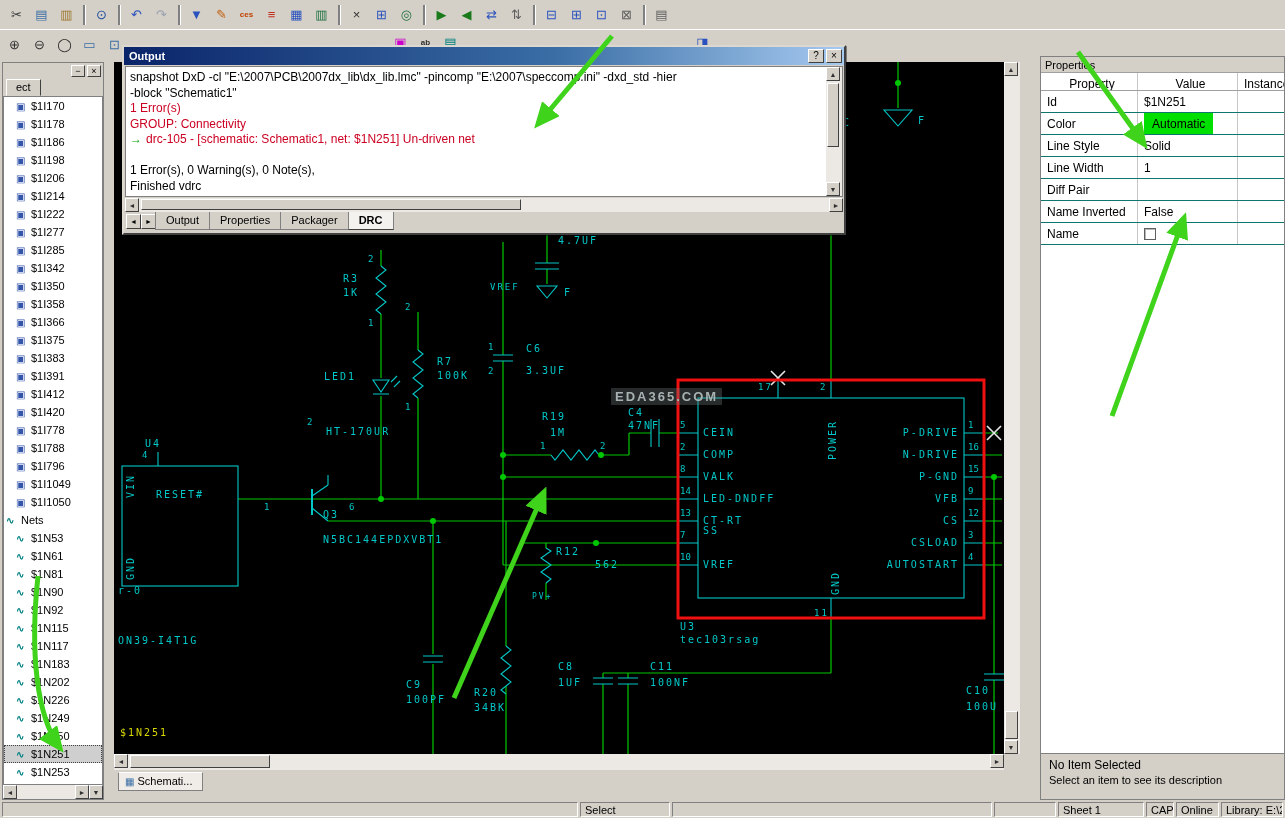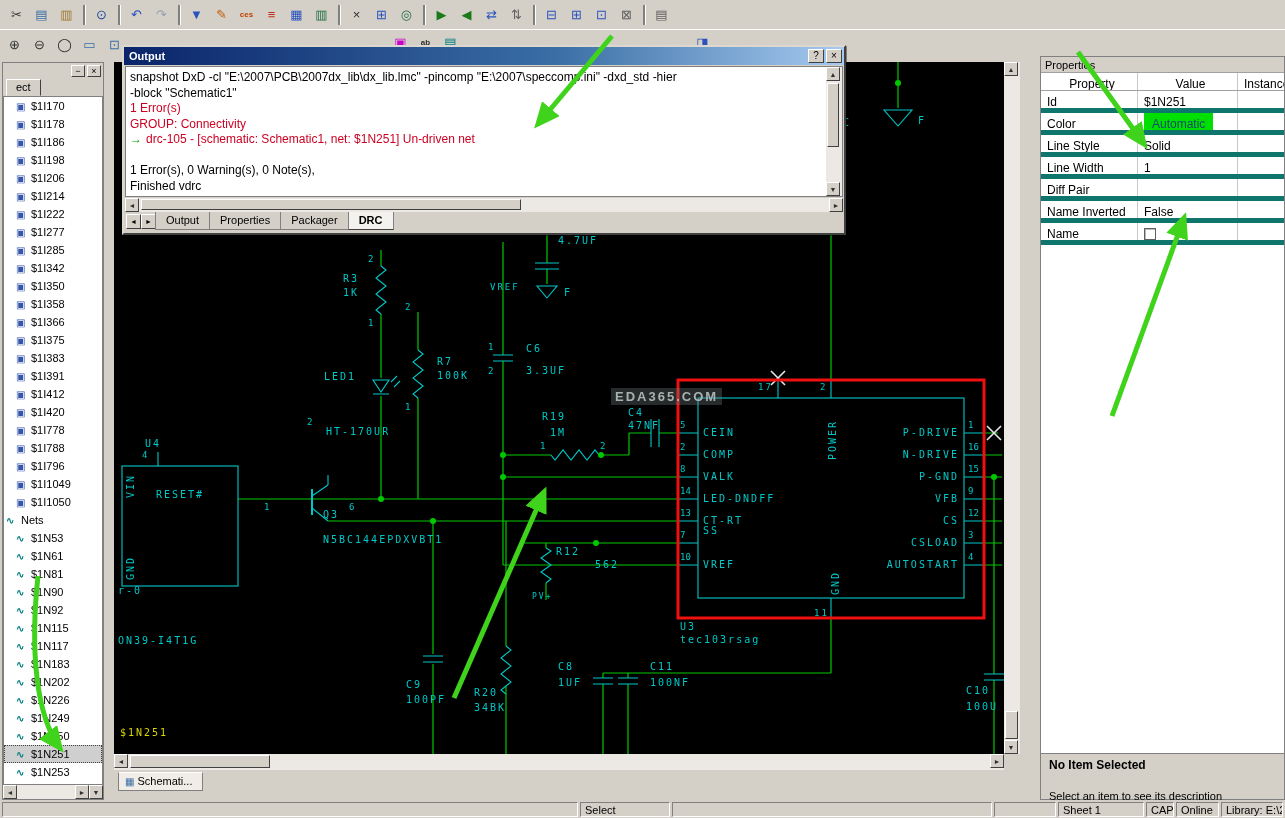--- a/index.html
+++ b/index.html
@@ -93,31 +93,31 @@
             background:#d4d0c8; margin-left:-1px; }
   .ow-tab.active { background:#f4f2ee; font-weight:bold; border-bottom-color:#404040;text-align:center; }
 
   
   #right-panel { position:absolute; left:1040px; top:56px; width:245px; height:744px; background:#ffffff;
                  border:1px solid #808080; z-index:20; }
   .rp-caption { height:16px; background:#d4d0c8; font-size:11px; padding:2px 0 0 4px; border-bottom:1px solid #a0a0a0;
                 overflow:hidden; white-space:nowrap; }
   #rp-header { display:flex; height:18px; border-bottom:1px solid #a0a0a0; background:#ffffff; }
   .rp-h { font-size:11px; text-align:center; padding-top:3px; }
-  .rp-row { display:flex; height:22px; border-bottom:5px solid #0f766e; }
+  .rp-row { display:flex; height:22px; border-bottom:1px solid #0f766e; }
   .rp-c { border-right:1px solid #c8c8c8; overflow:hidden; white-space:nowrap; font-size:12px; padding:4px 0 0 6px; }
   .rp-c1 { width:97px; }
   .rp-c2 { width:100px; }
   .rp-c3 { flex:1; border-right:none; }
-  .rp-hl { padding:19px 8px; color:#0c4a6e;border-radius:7px; }
+  .rp-hl { padding:19px 8px; color:#000000;border-radius:7px; }
   .rp-check { display:inline-block; width:12px; height:12px; background:#fff; border:1px solid #606060;
               box-shadow:inset 1px 1px 0 #b8b8b8; margin-top:1px; }
   .rp-desc { position:absolute; left:0; right:0; bottom:0; height:46px; background:#d4d0c8;
              border-top:1px solid #808080; padding:4px 8px; }
-  .rp-desc-title { font-size:12px; font-weight:bold; margin-bottom:18px; }
+  .rp-desc-title { font-size:12px; font-weight:normal; margin-bottom:2px; }
   .rp-desc-text { font-size:11px; }
 
   
   #statusbar { position:absolute; left:0; top:800px; width:1285px; height:18px; background:#d4d0c8;
                display:flex; align-items:center; padding:1px 2px; z-index:30; }
   .sb-field { height:15px; border:1px solid; border-color:#808080 #ffffff #ffffff #808080; background:#d4d0c8;
               font-size:11px; padding:1px 4px 0 4px; margin-right:2px; overflow:hidden; white-space:nowrap; }
   .sb-field:nth-child(1){ width:576px; } .sb-field:nth-child(2){ width:90px; }
   .sb-field:nth-child(3){ width:320px; } .sb-field:nth-child(4){ width:62px; }
   .sb-field:nth-child(5){ width:86px; }  .sb-field:nth-child(6){ width:28px; }

